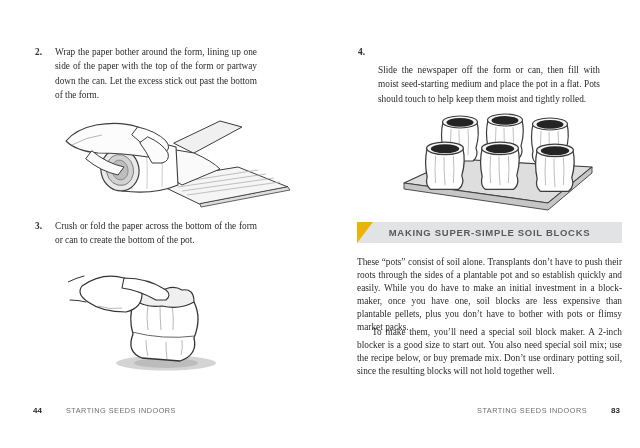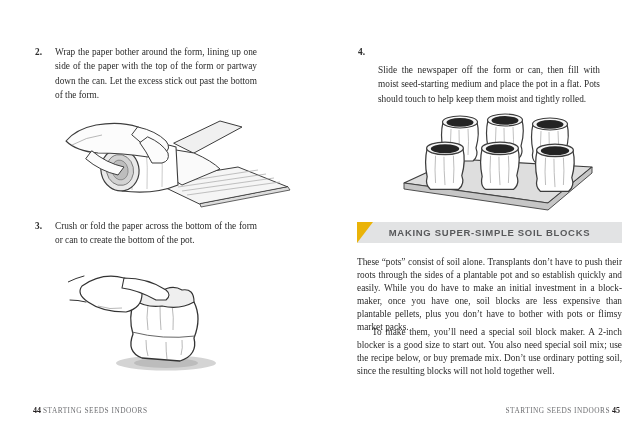--- a/index.html
+++ b/index.html
@@ -21,22 +21,22 @@
   .banner{position:absolute;left:37px;top:222px;width:265px;height:21px;background:#eab308;}
   .banner-face{position:absolute;left:0;top:0;right:0;bottom:0;background:#e2e3e4;
     clip-path:polygon(16px 0, 100% 0, 100% 100%, 0 100%);}
   .banner-label{position:absolute;left:0;top:0;right:0;bottom:0;display:flex;align-items:center;justify-content:center;
     font-family:"Liberation Sans", sans-serif;font-weight:bold;font-size:9.5px;
     letter-spacing:0.7px;color:#58595b;white-space:nowrap;}
 
   .para{position:absolute;left:37px;width:265px;font-size:9.3px;line-height:13px;text-align:justify;}
   .para.indent{text-indent:15px;}
 
-  .footer{position:absolute;top:406px;display:flex;gap:2px;align-items:flex-end;
-    font-family:Liberation Serif, serif;font-size:7.3px;letter-spacing:0.5px;color:#6d6e71;
+  .footer{position:absolute;top:406px;display:flex;gap:24px;align-items:flex-end;
+    font-family:Liberation Sans, sans-serif;font-size:7.3px;letter-spacing:0.5px;color:#6d6e71;
     white-space:nowrap;}
   .footer .pagenum{font-weight:bold;color:#231f20;font-size:8px;letter-spacing:0;}
   #left-page .footer{left:33px;}
   #right-page .footer{right:20px;}
 
   svg .ink{stroke:#3d3d3d;stroke-linejoin:round;stroke-linecap:round;}
 </style>
 </head>
 <body>
 
@@ -131,15 +131,15 @@
   <div class="banner">
     <div class="banner-face"></div>
     <div class="banner-label">MAKING SUPER-SIMPLE SOIL BLOCKS</div>
   </div>
 
   <div class="para" style="top:256px;">These “pots” consist of soil alone. Transplants don’t have to push their roots through the sides of a plantable pot and so establish quickly and easily. While you do have to make an initial investment in a block-maker, once you have one, soil blocks are less expensive than plantable pellets, plus you don’t have to bother with pots or flimsy market packs.</div>
   <div class="para indent" style="top:326px;">To make them, you’ll need a special soil block maker. A 2-inch blocker is a good size to start out. You also need special soil mix; use the recipe below, or buy premade mix. Don’t use ordinary potting soil, since the resulting blocks will not hold together well.</div>
 
   <div class="footer">
     <span>STARTING SEEDS INDOORS</span>
-    <span class="pagenum">45</span>
+    <span class="pagenum">83</span>
   </div>
 </div>
 
 </body></html>

